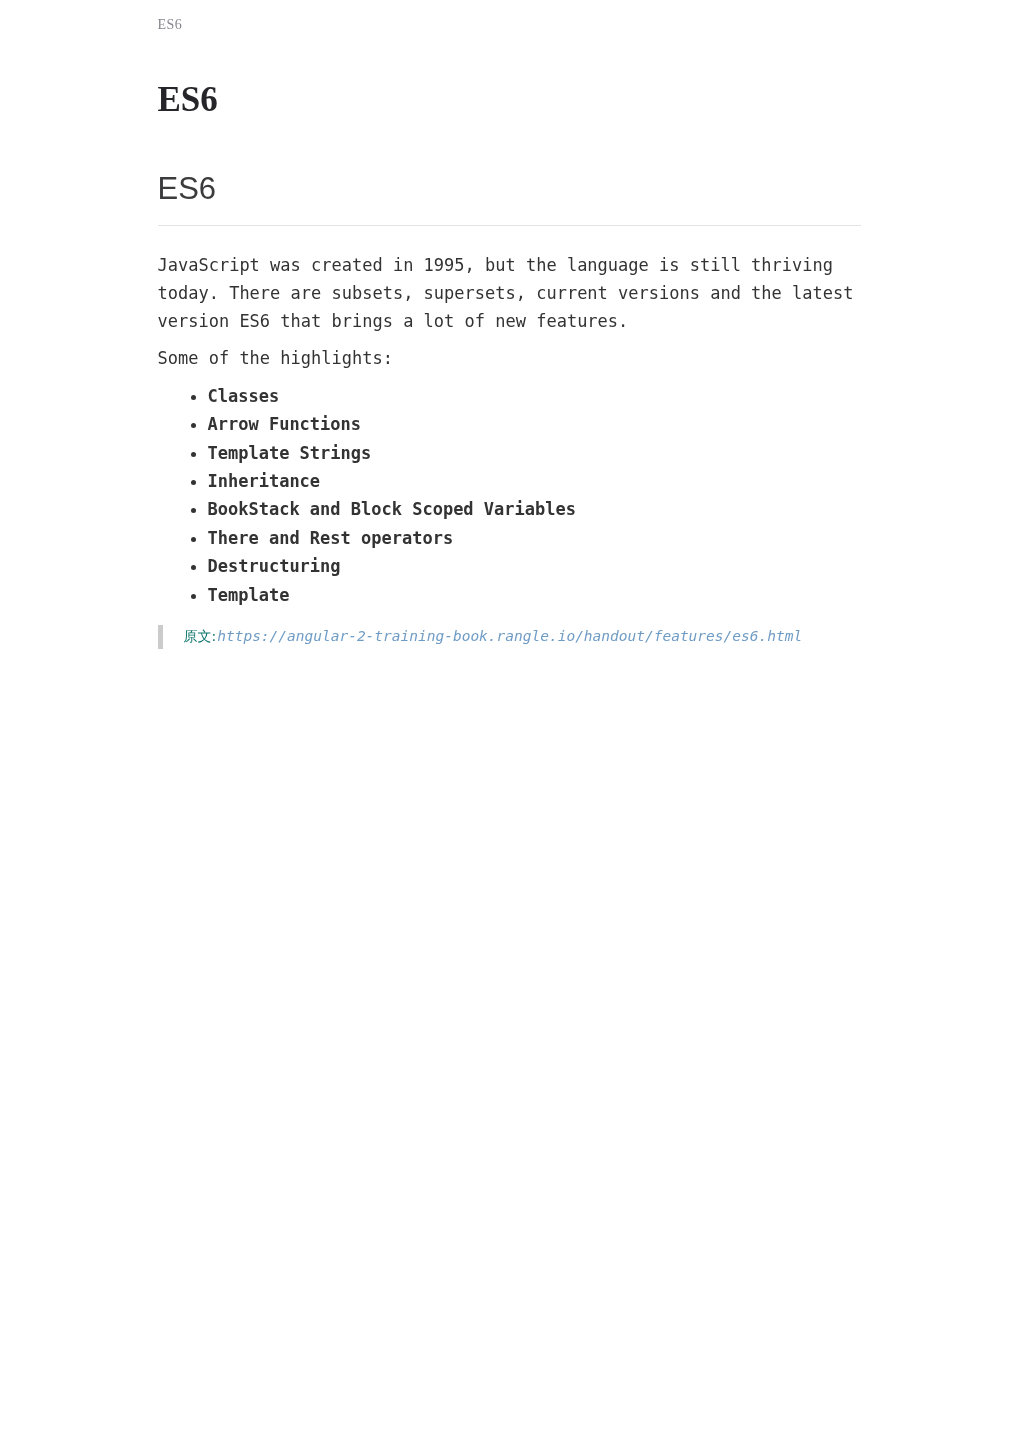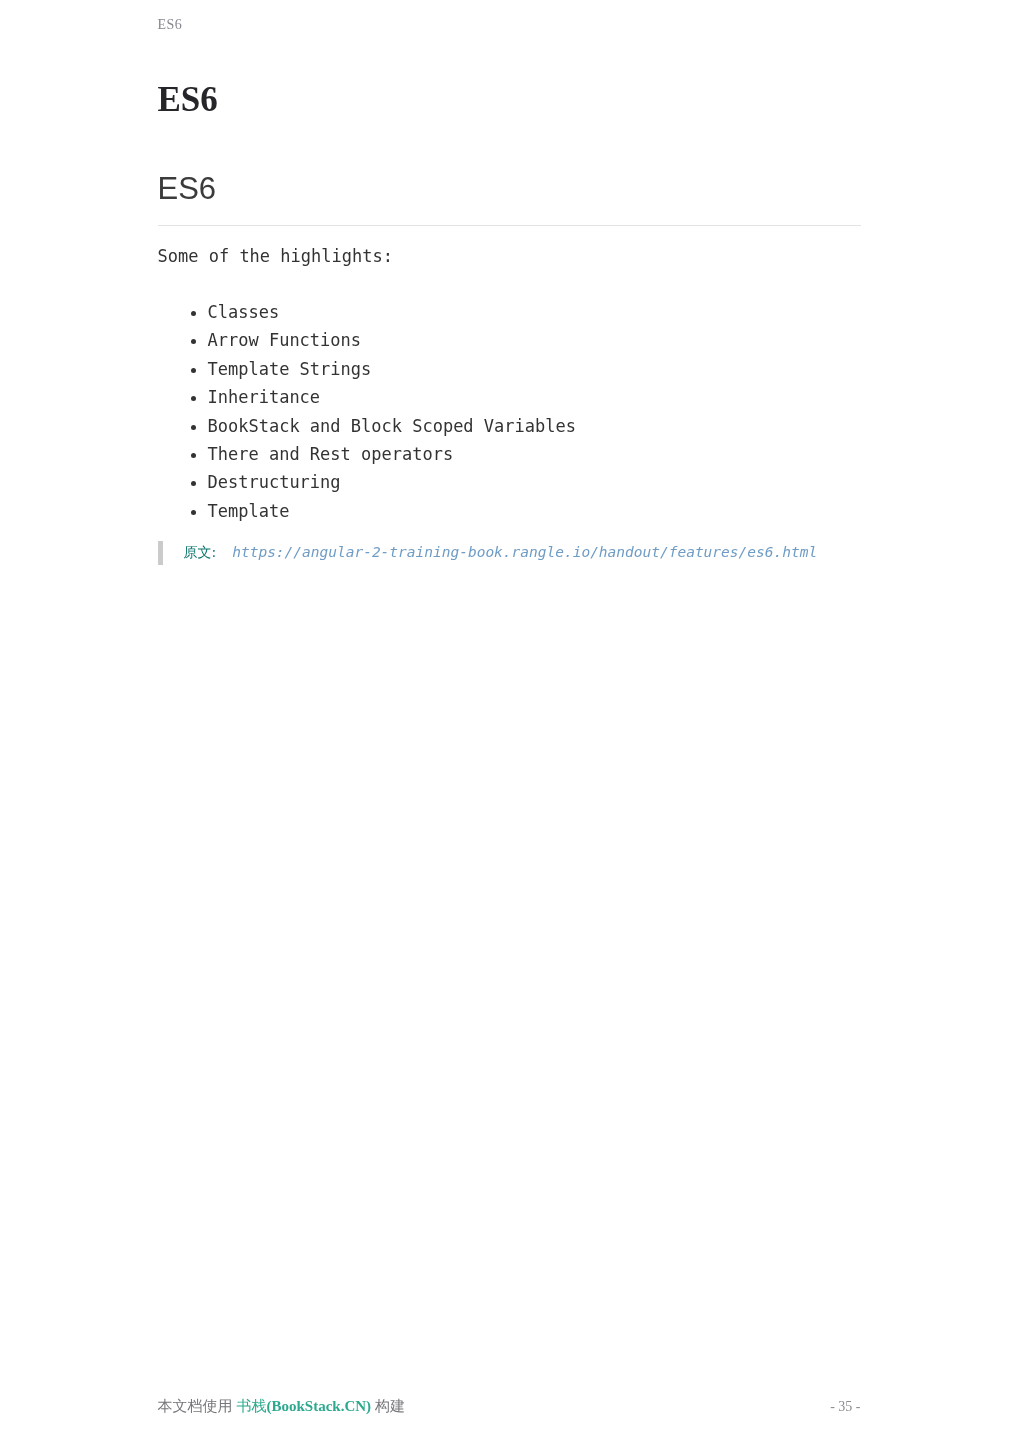--- a/index.html
+++ b/index.html
@@ -38,25 +38,26 @@
     padding-bottom: 18px;
     border-bottom: 1px solid #e3e3e5;
   }
   .body-text {
     font-family: "DejaVu Sans Mono", monospace;
     font-size: 17px;
     line-height: 28.3px;
     color: #333333;
   }
   .lead-paragraph { margin: 25px 0 0 0; }
-  .highlights-intro { margin: 16px 0 0 0; }
+  .highlights-intro { margin: 8px 0 0 0; }
   .highlights-list {
-    margin: 28px 0 0 0;
+    margin: 10px 0 0 0;
     padding-left: 50px;
     list-style: disc;
+    font-weight: bold;
   }
   .highlights-list li { line-height: 28.4px; }
   .source-quote {
     margin: 16px 0 0 0;
     border-left: 5px solid #cbcbcb;
     padding: 3px 0 3px 21px;
     display: flex;
     align-items: baseline;
   }
   .source-label {
@@ -64,21 +65,21 @@
     font-size: 14px;
     color: #0f766e;
     white-space: pre;
   }
   .source-link {
     font-family: "DejaVu Sans Mono", monospace;
     font-style: italic;
     font-size: 14.5px;
     color: #6f9cc5;
     text-decoration: none;
-    margin-left: 16px;
+    margin-left: 1px;
   }
   .page-footer {
     position: absolute;
     left: 62px;
     right: 63px;
     bottom: 24px;
     display: flex;
     justify-content: space-between;
     align-items: baseline;
   }
@@ -106,39 +107,34 @@
 <body>
 
 <div class="page">
 
   <div class="running-header">ES6</div>
 
   <h1 class="chapter-title">ES6</h1>
 
   <h2 class="section-title">ES6</h2>
 
+  <p class="body-text lead-paragraph">JavaScript was created in 1995, but the language is still thriving today. There are subsets, supersets, current versions and the latest version ES6 that brings a lot of new features.</p>
 
   <p class="body-text highlights-intro">Some of the highlights:</p>
 
   <ul class="body-text highlights-list">
     <li>Classes</li>
     <li>Arrow Functions</li>
     <li>Template Strings</li>
     <li>Inheritance</li>
     <li>BookStack and Block Scoped Variables</li>
     <li>There and Rest operators</li>
     <li>Destructuring</li>
     <li>Template</li>
   </ul>
 
   <blockquote class="source-quote">
     <span class="source-label">原文:</span>
     <a class="source-link" href="#">https://angular-2-training-book.rangle.io/handout/features/es6.html</a>
   </blockquote>
 
-  <div class="page-footer">
-    <div class="footer-build">
-      <span>本文档使用</span><a class="footer-link" href="#"><span>书栈</span><span class="footer-link-en">(BookStack.CN)</span></a><span>构建</span>
-    </div>
-    <div class="page-number">- 35 -</div>
-  </div>
 
 </div>
 
 </body></html>

